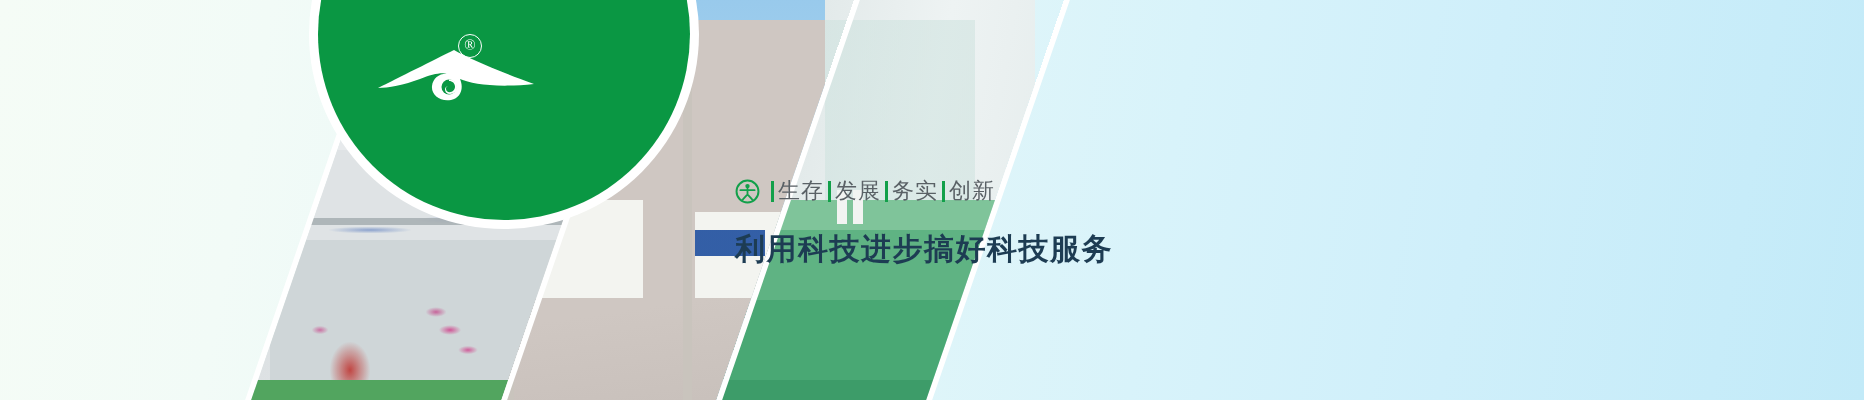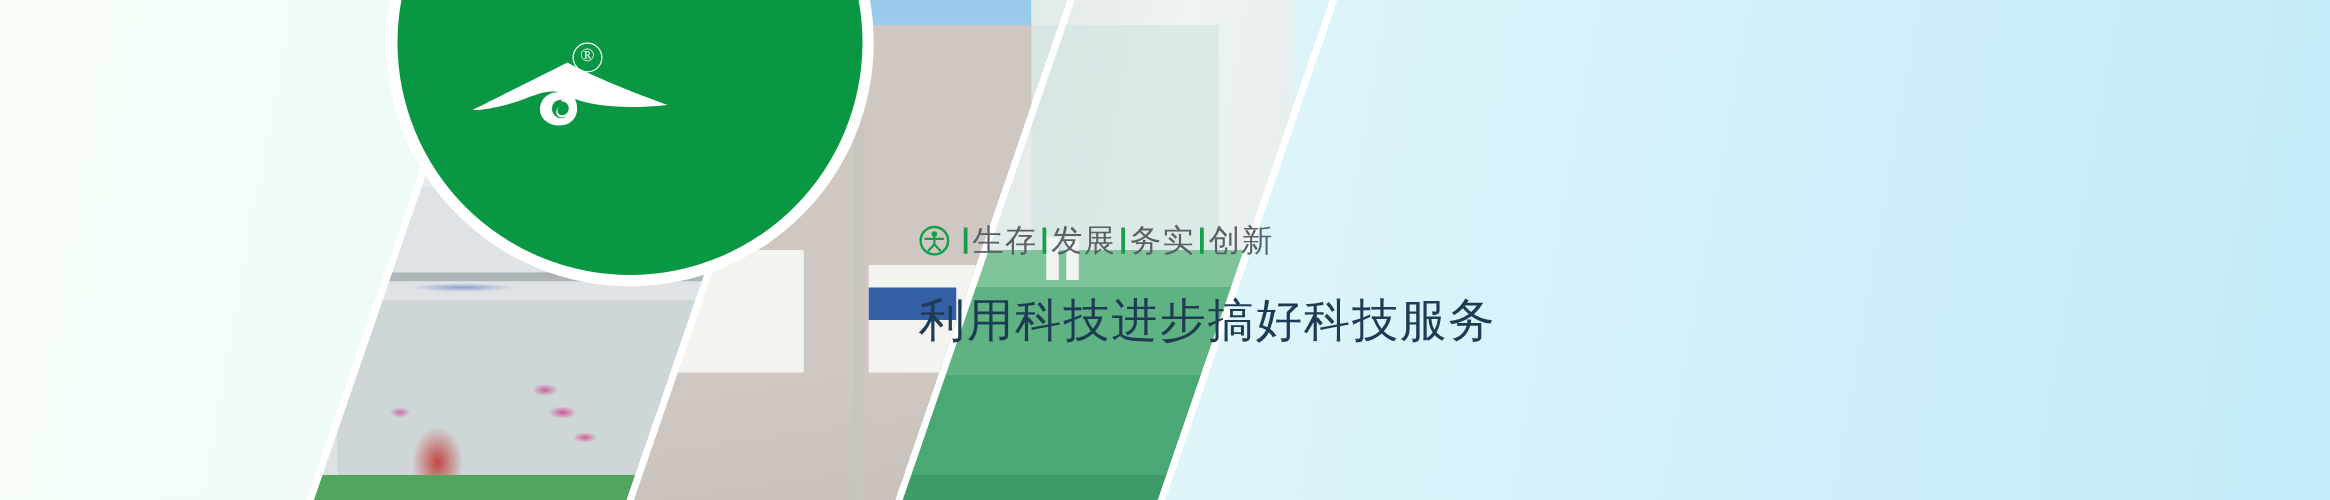--- a/index.html
+++ b/index.html
@@ -196,28 +196,28 @@
     margin-right:7px;
     flex:0 0 auto;
   }
   .tagline .bar{
     display:inline-block;
     width:3px; height:21px;
     background:#12a04a;
     margin:0 4px;
   }
   .tagline .word{
-    font-size:25px;
+    font-size:22px;
     color:#5a6166;
     letter-spacing:1px;
     font-family:Liberation Mono, monospace;
   }
   .headline{
-    font-size:37px;
-    font-weight:normal;
+    font-size:30px;
+    font-weight:bold;
     color:#1d3c53;
     line-height:1.42;
     letter-spacing:1.5px;
     font-family:"DejaVu Sans", sans-serif;
     white-space:nowrap;
   }
 </style>
 </head>
 <body>
 

